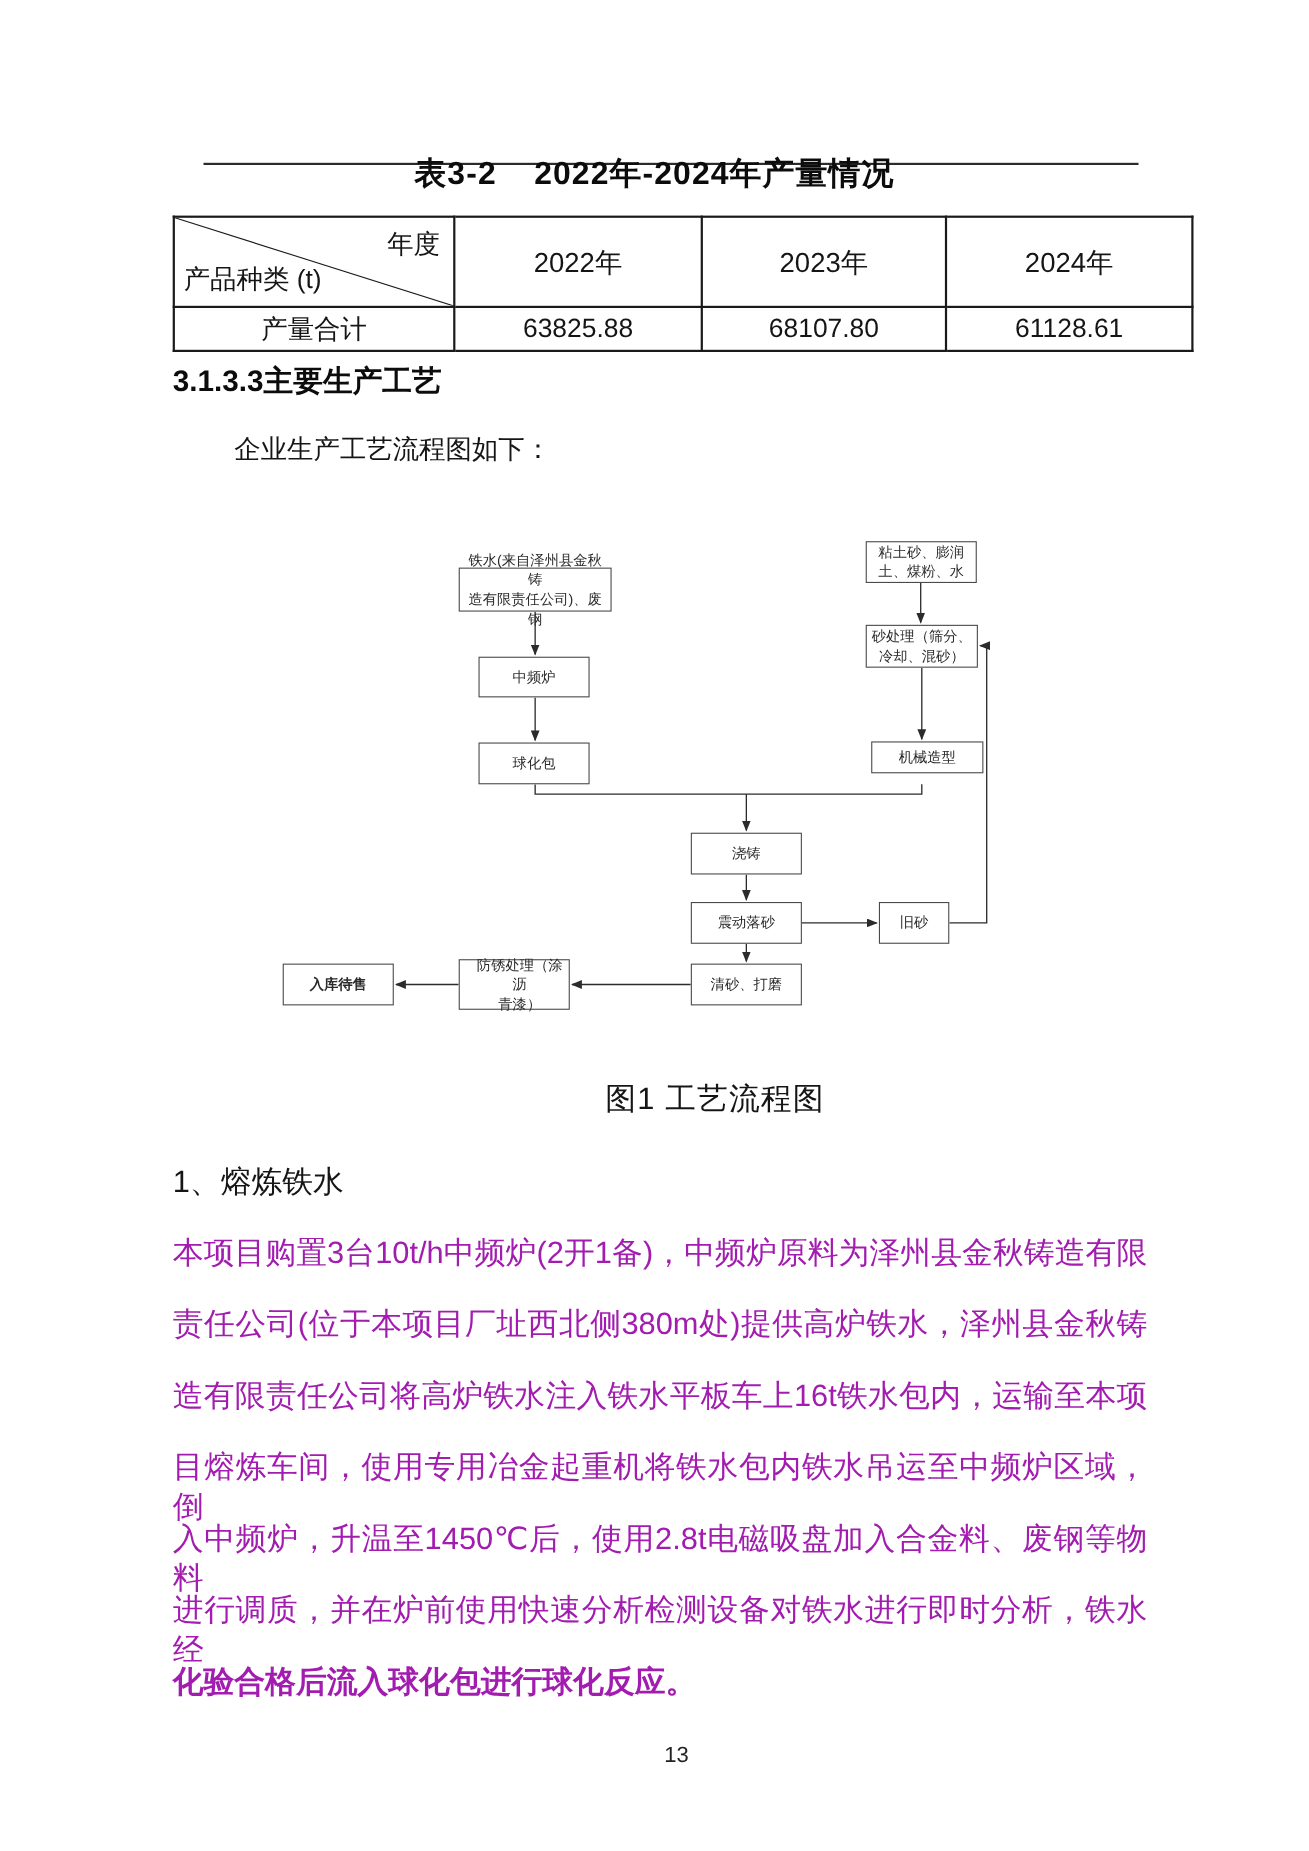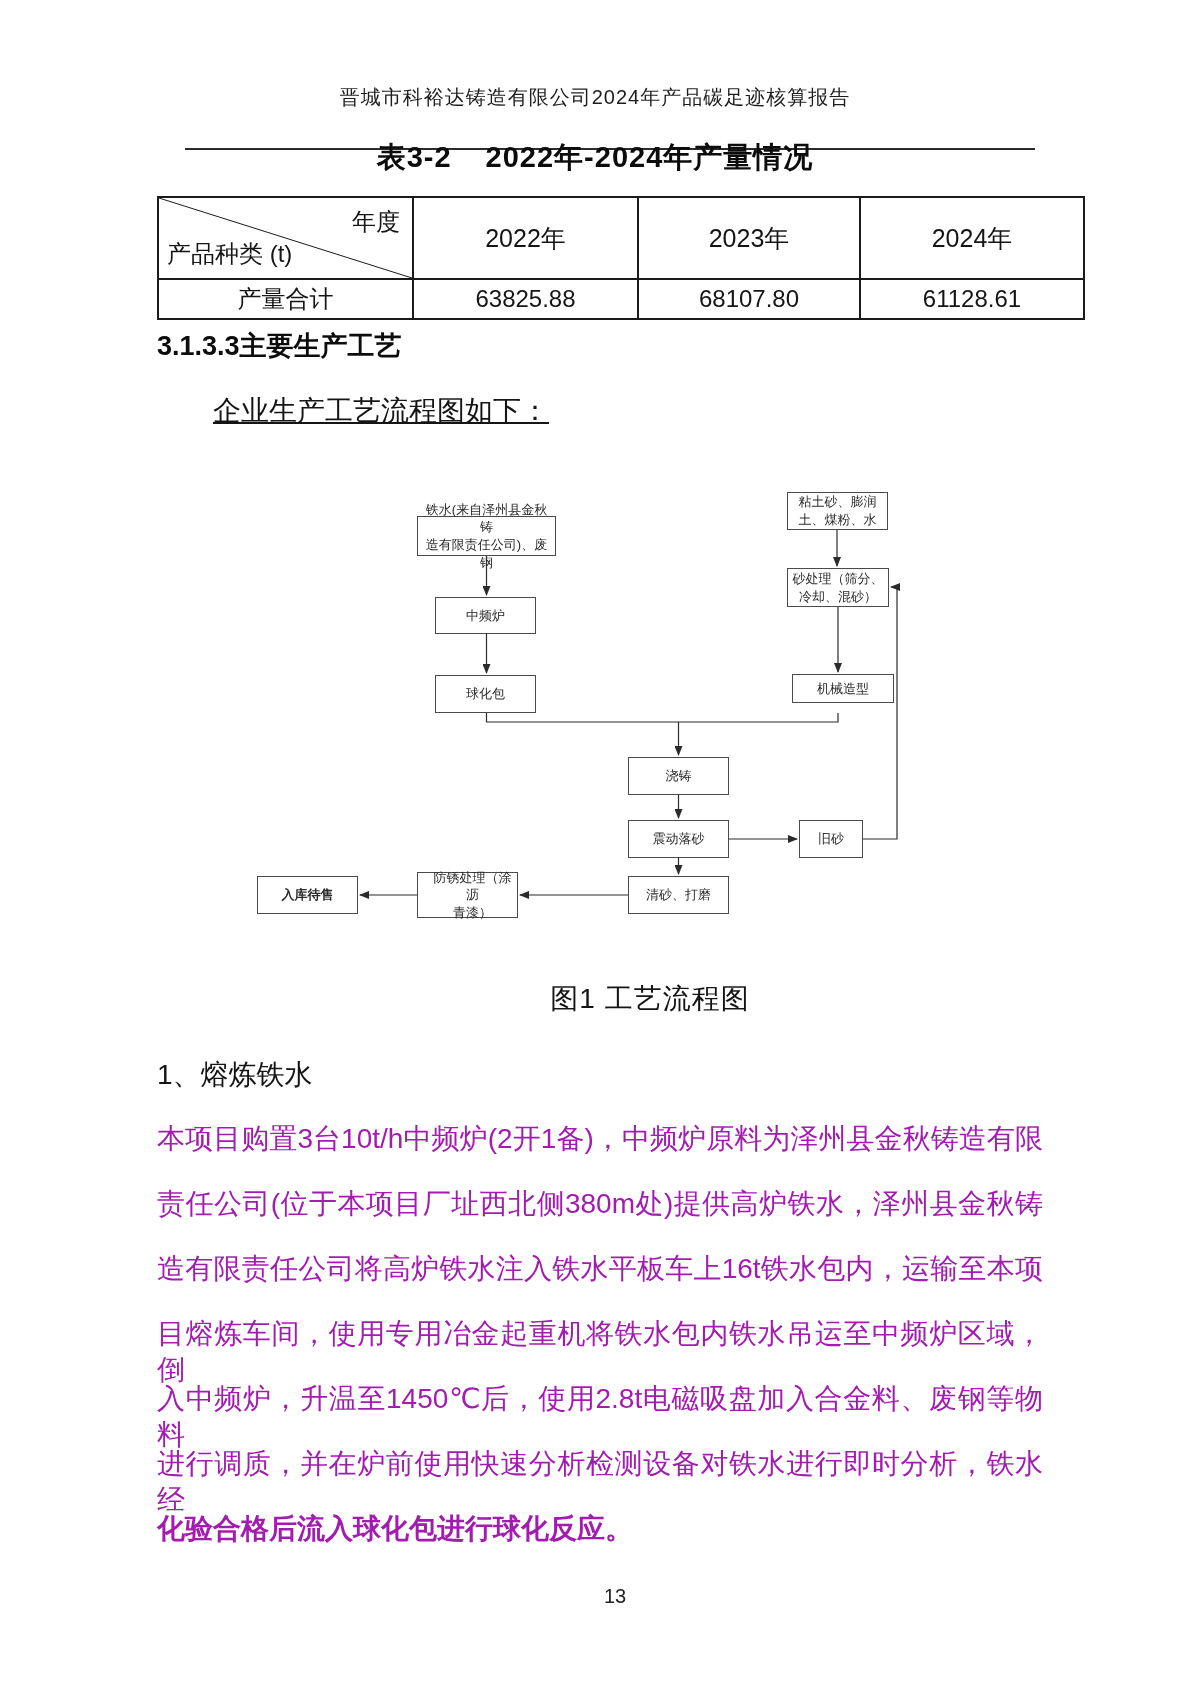--- a/index.html
+++ b/index.html
@@ -32,21 +32,21 @@
   .year-cell{font-size:25px;}
   .corner-cell{position:relative;}
   .corner-cell svg{position:absolute;inset:0;width:100%;height:100%;}
   .corner-top{position:absolute;top:8px;right:12px;font-size:24px;}
   .corner-bottom{position:absolute;bottom:8px;left:8px;font-size:24px;}
   .cell-text{font-size:24px;}
   .sec-heading{
     position:absolute;left:157px;top:328px;font-size:27px;font-weight:bold;color:#0c0c0c;
   }
   .intro-line{
-    position:absolute;left:213px;top:392px;font-size:28px;color:#151515;text-decoration:underline;
+    position:absolute;left:213px;top:392px;font-size:24px;color:#151515;
   }
   .flowchart{position:absolute;left:230px;top:440px;width:720px;height:500px;}
   .flowchart svg.wires{position:absolute;inset:0;}
   .fc-box{
     position:absolute;box-sizing:border-box;border:1px solid #4a4a4a;background:#fff;
     display:flex;align-items:center;justify-content:center;text-align:center;
     font-size:13px;line-height:1.35;color:#2b2b2b;white-space:pre-line;padding:1px 2px;
   }
   .fig-caption{
     position:absolute;left:380px;top:980px;width:540px;text-align:center;
@@ -63,21 +63,20 @@
   .page-number{
     position:absolute;left:0;top:1585px;width:1230px;text-align:center;
     font-size:20px;color:#222;
   }
 </style>
 </head>
 <body>
 
 <div class="page">
 
-  <div class="doc-header">晋城市科裕达铸造有限公司2024年产品碳足迹核算报告</div>
   <div class="header-rule"></div>
 
   <div class="table-title">
     <span>表3-2</span><span class="gap"></span><span>2022年-2024年产量情况</span>
   </div>
 
   <table class="prod">
     <colgroup>
       <col style="width:255px">
         <col style="width:225px">

